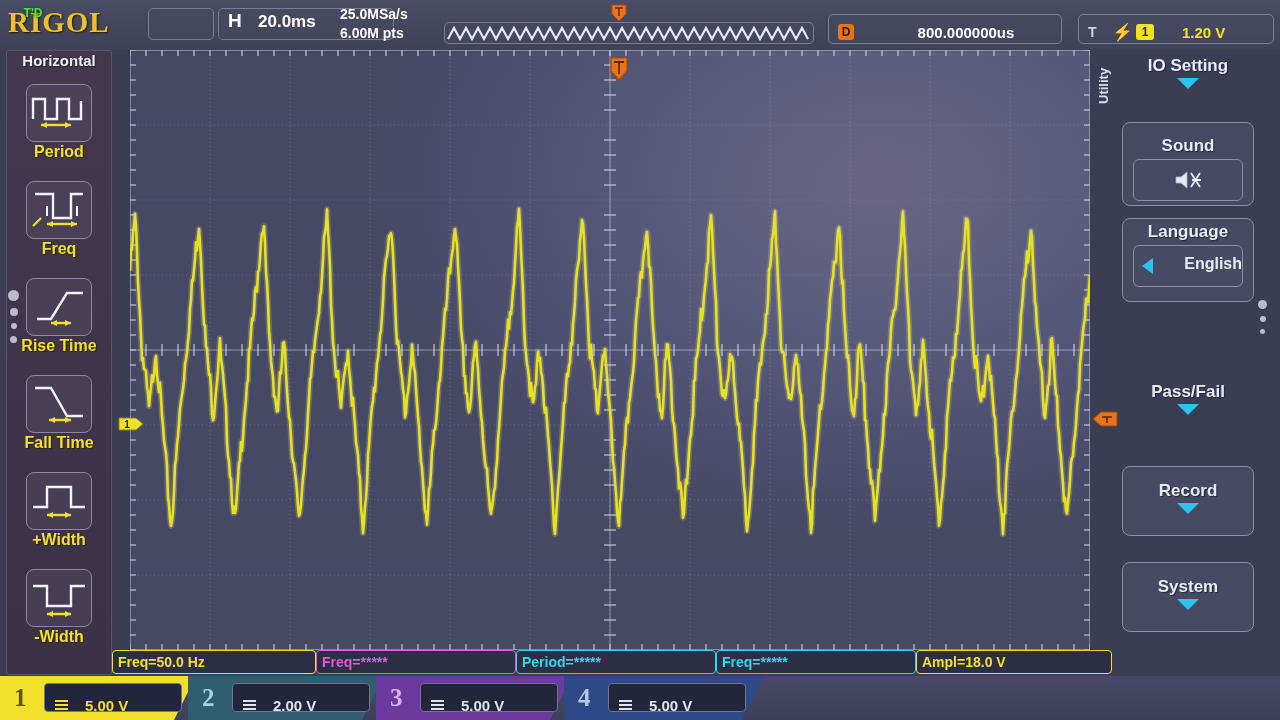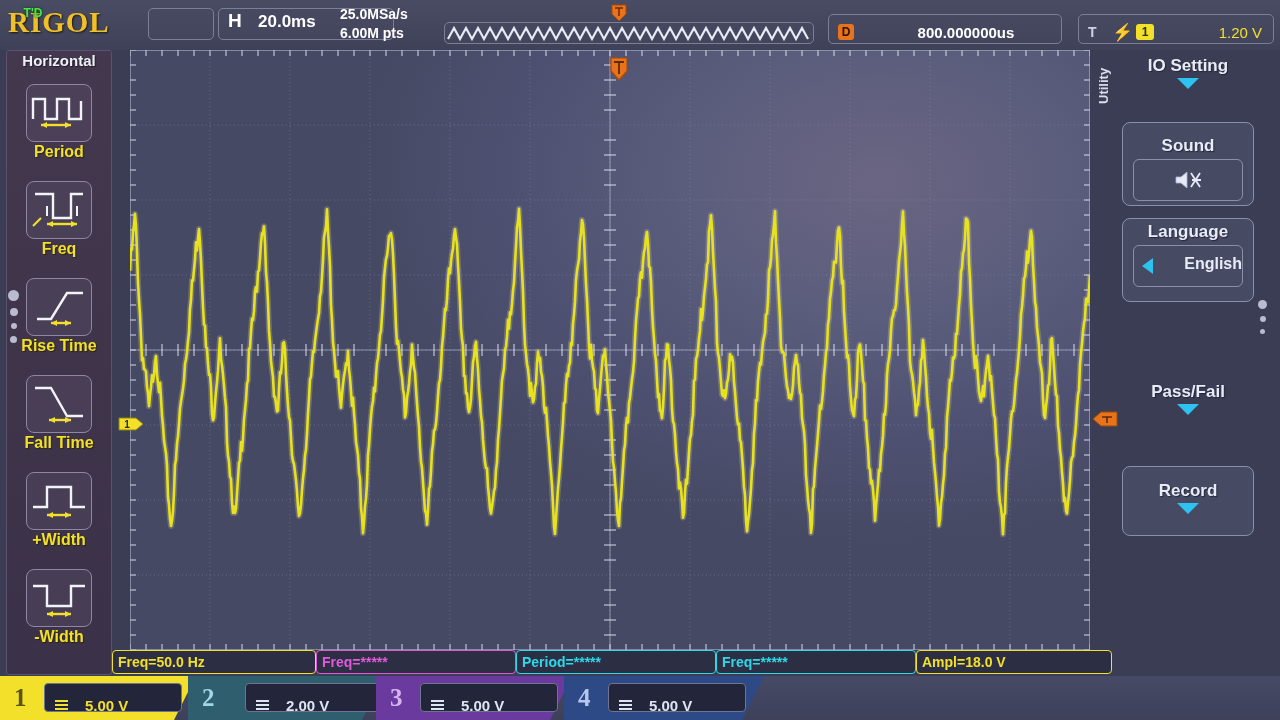--- a/index.html
+++ b/index.html
@@ -30,22 +30,22 @@
            background:#e8731a;color:#2a1403;font-size:12px;font-weight:bold;
            text-align:center;line-height:16px;}
   #d-value{position:absolute;left:880px;top:24px;width:172px;text-align:center;
            font-size:15px;font-weight:bold;color:#fff;}
   #t-box{left:1078px;top:14px;width:196px;height:30px;}
   #t-T{position:absolute;left:1088px;top:24px;font-size:14px;font-weight:bold;color:#cdd3e8;}
   #t-slope{position:absolute;left:1112px;top:22px;font-size:17px;font-weight:bold;color:#f2e02a;}
   #t-ch{position:absolute;left:1136px;top:24px;width:18px;height:16px;border-radius:3px;
         background:#f2e02a;color:#33300a;font-size:12px;font-weight:bold;
         text-align:center;line-height:16px;}
-  #t-level{position:absolute;left:1182px;top:24px;width:80px;text-align:right;
-           font-size:15px;font-weight:normal;color:#f2e02a;}
+  #t-level{position:absolute;left:1182px;top:24px;width:80px;text-align:left;
+           font-size:15px;font-weight:bold;color:#f2e02a;}
 
   
   #leftbar{position:absolute;left:6px;top:50px;width:106px;height:625px;
            background:linear-gradient(180deg,#43384d 0%,#3b3148 100%);
            border:1px solid #5b5270;border-radius:3px;box-sizing:border-box;}
   #left-title{position:absolute;left:6px;top:52px;width:106px;text-align:center;
               font-size:15px;font-weight:bold;color:#eef0f8;text-shadow:1px 1px 1px #221b2b;}
   .lmenu{position:absolute;left:26px;width:66px;}
   .lbtn{width:66px;height:58px;border:1px solid #8e86a3;border-radius:8px;
         background:rgba(92,84,110,.35);box-sizing:border-box;position:relative;}
@@ -590,20 +590,24 @@
   <div class="rbtn" style="top:380px;height:62px;border:none;background:none;padding-top:2px;">
     <div class="rtitle">Pass/Fail</div>
     <div class="caret"></div>
   </div>
 
   <div class="rbtn" style="top:466px;height:70px;padding-top:14px;">
     <div class="rtitle">Record</div>
     <div class="caret"></div>
   </div>
 
+  <div class="rbtn" style="top:562px;height:70px;padding-top:14px;">
+    <div class="rtitle">System</div>
+    <div class="caret"></div>
+  </div>
 
   <div id="rdots">
     <i style="width:9px;height:9px;"></i>
       <i style="width:6px;height:6px;margin-left:2px;"></i>
     <i style="width:5px;height:5px;margin-left:2px;"></i>
   </div>
 
   <div id="measbar">
     <div class="meas" style="left: 0px; width: 204px; color: rgb(242, 224, 42); border-color: rgb(242, 224, 42);"><span>Freq=50.0 Hz</span></div>
     <div class="meas" style="left: 204px; width: 200px; color: rgb(225, 90, 216); border-color: rgb(225, 90, 216);"><span>Freq=*****</span></div>
@@ -619,21 +623,21 @@
       <div class="chvalbox" style="left:44px;width:138px;">
         <svg class="chcoup" style="left:8px;" viewBox="0 0 17 15">
           <path d="M2 4 h13 M2 8 h13 M2 12 h13" stroke="#f2e02a" stroke-width="1.8" fill="none"></path>
         </svg>
         <div class="chval" style="left:40px;color:#f2e02a;">5.00 V</div>
       </div>
     </div>
     <div class="chtab" style="left:188px;width:196px;">
       <div class="chskew" style="width:196px;background:#2f5f6e;"></div>
       <div class="chnum" style="color:#9fd7e6;">2</div>
-      <div class="chvalbox" style="left:57px;width:138px;">
+      <div class="chvalbox" style="left:44px;width:138px;">
         <svg class="chcoup" style="left:8px;" viewBox="0 0 17 15">
           <path d="M2 4 h13 M2 8 h13 M2 12 h13" stroke="#dfe4f2" stroke-width="1.8" fill="none"></path>
         </svg>
         <div class="chval" style="left:40px;color:#dfe4f2;">2.00 V</div>
       </div>
     </div>
     <div class="chtab" style="left:376px;width:196px;">
       <div class="chskew" style="width:196px;background:#6b3a9e;"></div>
       <div class="chnum" style="color:#d4b4f0;">3</div>
       <div class="chvalbox" style="left:44px;width:138px;">

